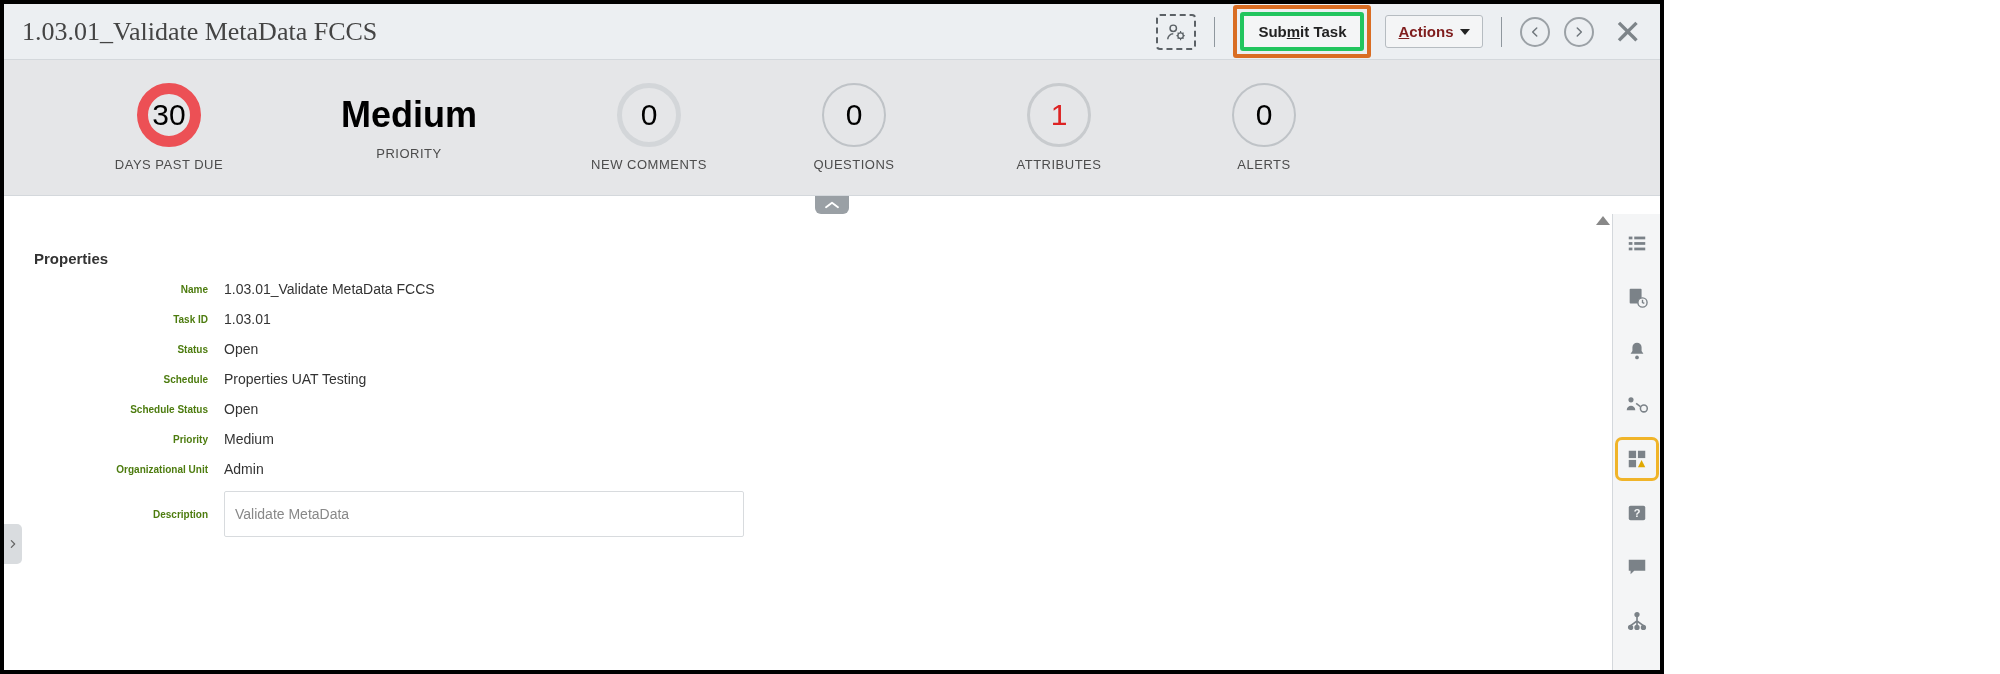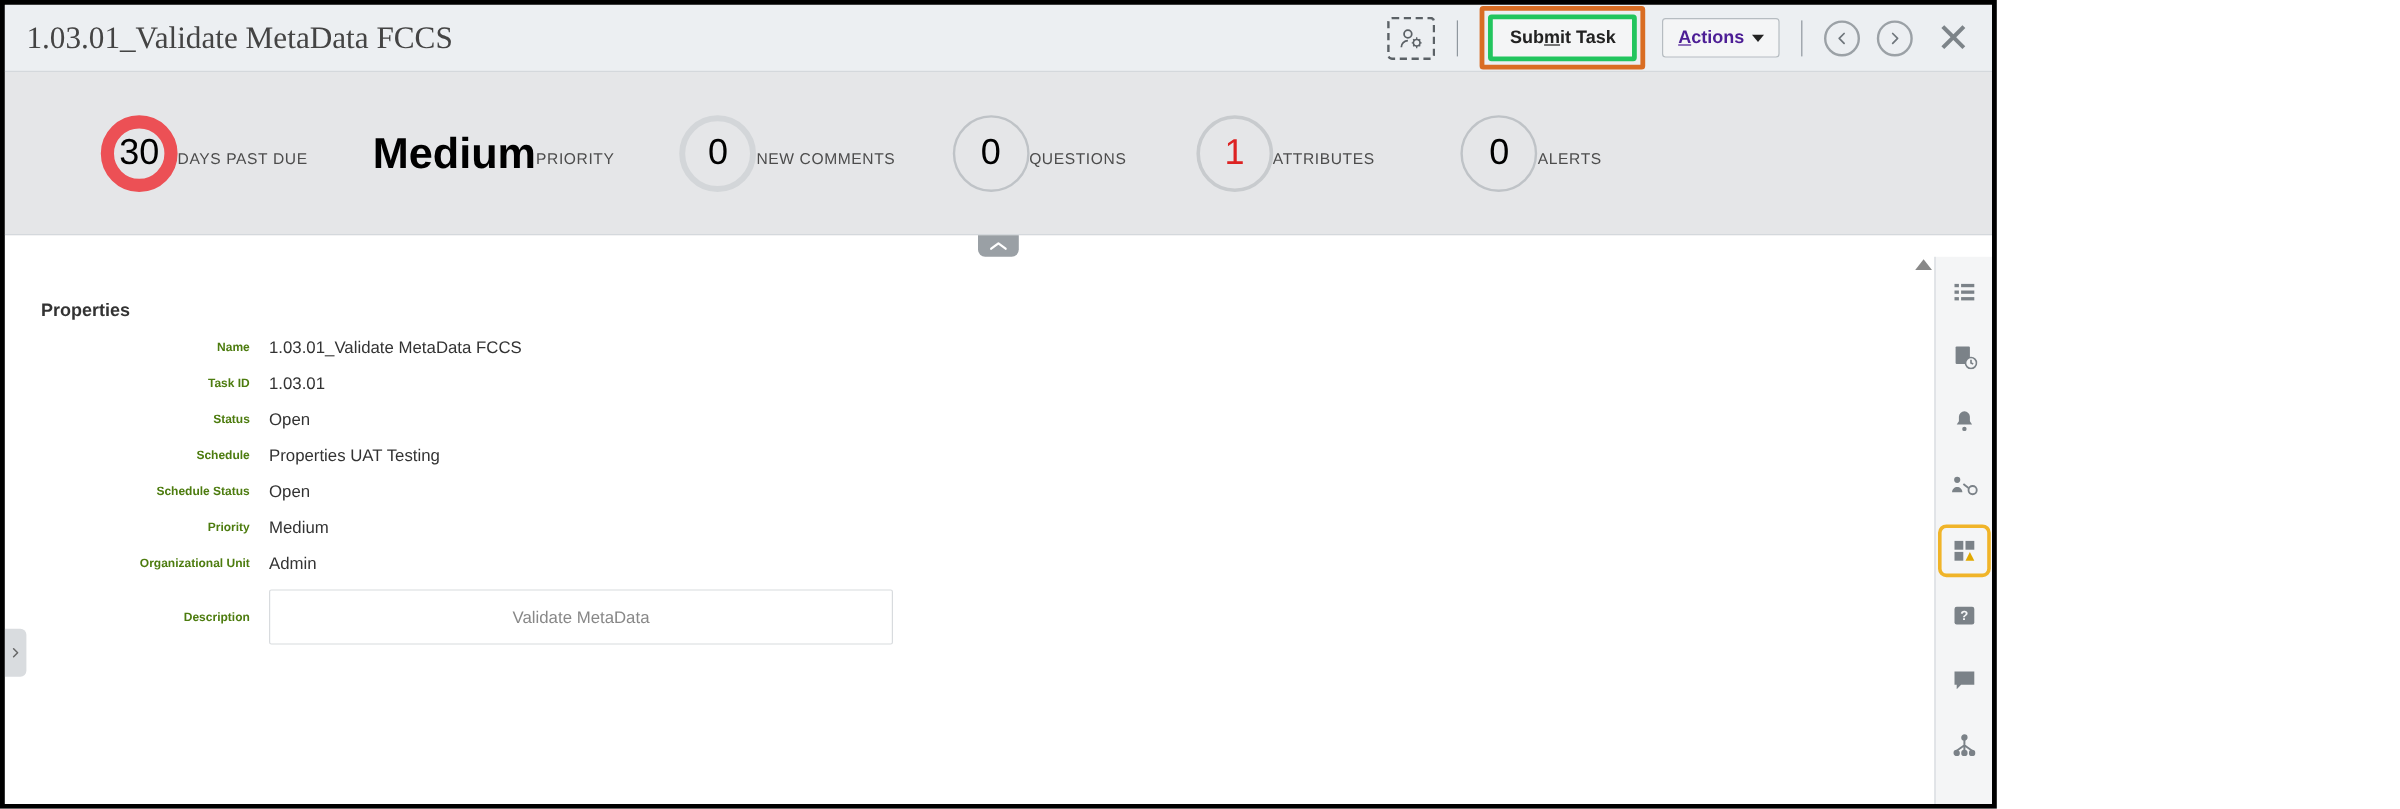--- a/index.html
+++ b/index.html
@@ -74,21 +74,21 @@
     cursor: pointer;
   }
   .submit-btn u { text-decoration: underline; }
   .actions-btn {
     background: #f4f5f6;
     border: 1px solid #b6bcc1;
     border-radius: 3px;
     padding: 7px 12px;
     font-size: 15px;
     font-weight: 700;
-    color: #4c1d95;
+    color: #7f1d1d;
     cursor: pointer;
     display: inline-flex;
     align-items: center;
     gap: 6px;
   }
   .caret-down {
     width: 0; height: 0;
     border-left: 5px solid transparent;
     border-right: 5px solid transparent;
     border-top: 6px solid #222;
@@ -117,21 +117,21 @@
     height: 136px;
     background: #e5e6e8;
     display: flex;
     align-items: center;
     padding: 0 40px 0 80px;
     border-bottom: 1px solid #d4d8dc;
     gap: 35px;
   }
   .card {
     display: flex;
-    flex-direction: row;
+    flex-direction: column;
     align-items: center;
     justify-content: center;
     min-width: 170px;
   }
   .card .label {
     font-size: 13px;
     letter-spacing: 0.5px;
     color: #4c4c4c;
     margin-top: 10px;
     text-align: center;
@@ -222,21 +222,20 @@
     color: #333;
   }
   .desc-input {
     width: 520px;
     height: 36px;
     border: 1px solid #d8dbde;
     border-radius: 2px;
     padding: 22px 10px;
     font-size: 14px;
     color: #888;
-    text-align: center;
   }
 
   
   .rail {
     width: 48px;
     background: #f4f5f6;
     border-left: 1px solid #d4d8dc;
     display: flex;
     flex-direction: column;
     align-items: center;

